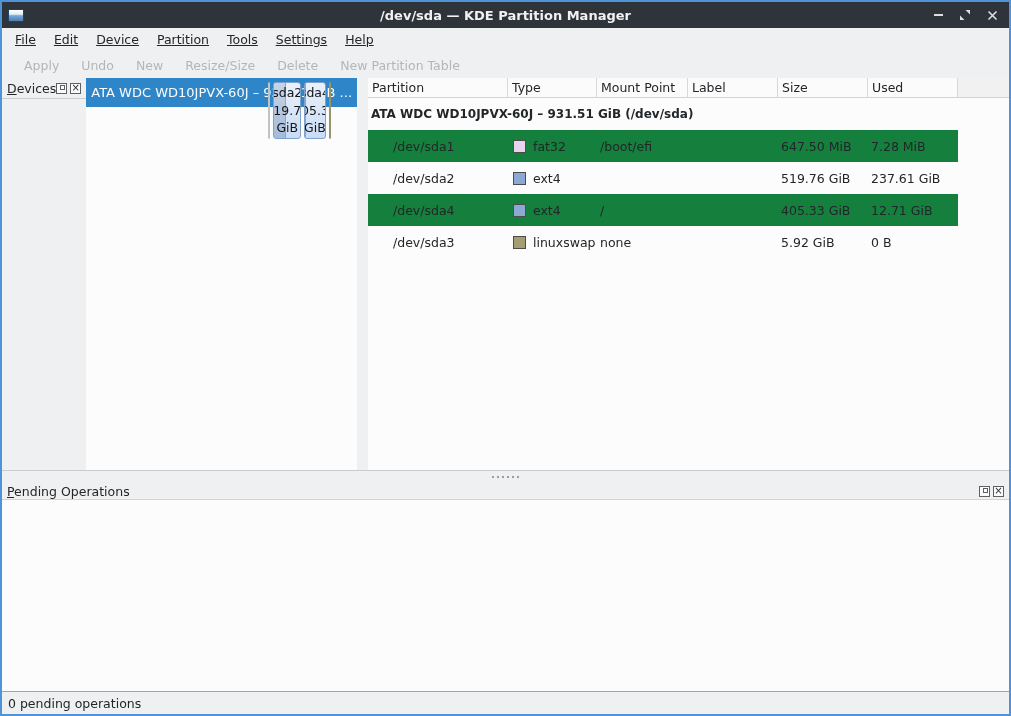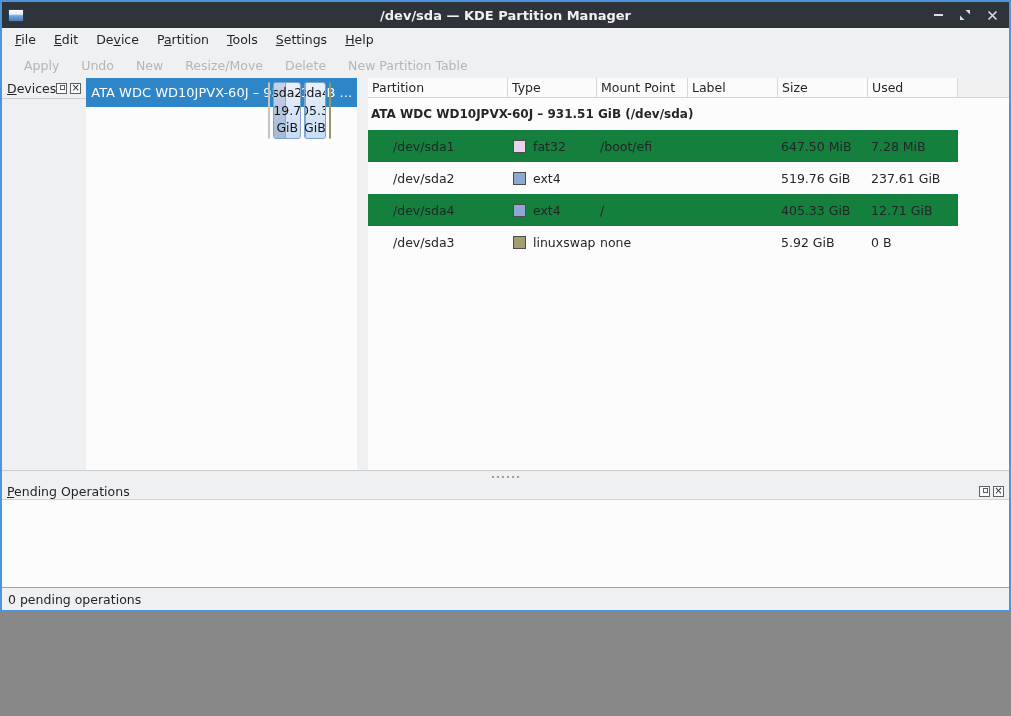--- a/index.html
+++ b/index.html
@@ -1,18 +1,18 @@
 <!DOCTYPE html>
 <html><head>
 <meta charset="utf-8">
 <style>
   * { box-sizing: border-box; }
   body { margin: 0; background:#888; font-family:"DejaVu Sans", sans-serif; }
   .window {
-    width: 1011px; height: 612px;
+    width: 1011px; height: 716px;
     border: 2px solid #4f93d8;
     background: #eff0f1;
     display: flex; flex-direction: column;
     color: #232629; font-size: 12.5px;
     overflow: hidden;
   }
   
   .titlebar {
     height: 26px; flex: 0 0 26px; background: #2f343b;
     position: relative; display: flex; align-items: center;
@@ -23,21 +23,21 @@
     background: linear-gradient(180deg,#fdfdfd 0%,#e9eff6 38%,#79a7d6 52%,#4a7fb8 100%);
   }
   .tb-title {
     position: absolute; left: 0; right: 0; text-align: center;
     font-weight: bold; font-size: 13px; color: #eff1f3; pointer-events: none;
   }
   .controls { margin-left: auto; display: flex; align-items: center; gap: 15px; padding-right: 11px; z-index: 1; }
   .ctrl { width: 12px; height: 12px; display: flex; align-items: center; justify-content: center; }
   .min-bar { width: 9px; height: 2px; background: #dcdfe2; }
   
-  .menubar { height: 24px; flex: 0 0 24px; display: flex; align-items: stretch; padding-left: 4px; }
+  .menubar { height: 24px; flex: 0 0 24px; display: flex; align-items: stretch; padding-left: 4px; text-decoration: underline; }
   .menu-item { padding: 0 9px; line-height: 24px; }
   .mn { text-decoration: underline; }
   
   .toolbar { height: 26px; flex: 0 0 26px; display: flex; align-items: center; padding-left: 3px; color: #b3b6b9; margin-left: 8px; }
   .tool-item { padding: 0 11px; }
   
   .main { flex: 0 0 393px; display: flex; border-bottom: 1px solid #cbcccd; min-height: 0; }
   .devices-dock { width: 259px; flex: 0 0 259px; display: flex; }
   .dock-header {
     display: flex; align-items: center; padding: 0 5px;
@@ -132,21 +132,21 @@
     <span class="menu-item"><span>P</span><span class="mn">a</span><span>rtition</span></span>
     <span class="menu-item"><span></span><span class="mn">T</span><span>ools</span></span>
     <span class="menu-item"><span></span><span class="mn">S</span><span>ettings</span></span>
     <span class="menu-item"><span></span><span class="mn">H</span><span>elp</span></span>
   </div>
 
   <div class="toolbar">
     <span class="tool-item">Apply</span>
     <span class="tool-item">Undo</span>
     <span class="tool-item">New</span>
-    <span class="tool-item">Resize/Move</span>
+    <span class="tool-item">Resize/Size</span>
     <span class="tool-item">Delete</span>
     <span class="tool-item">New Partition Table</span>
   </div>
 
   <div class="main">
 
     <div class="devices-dock">
       <div class="dock-header">
         <span><span class="mn">D</span><span>evices</span></span>
         <span class="dock-btns">

